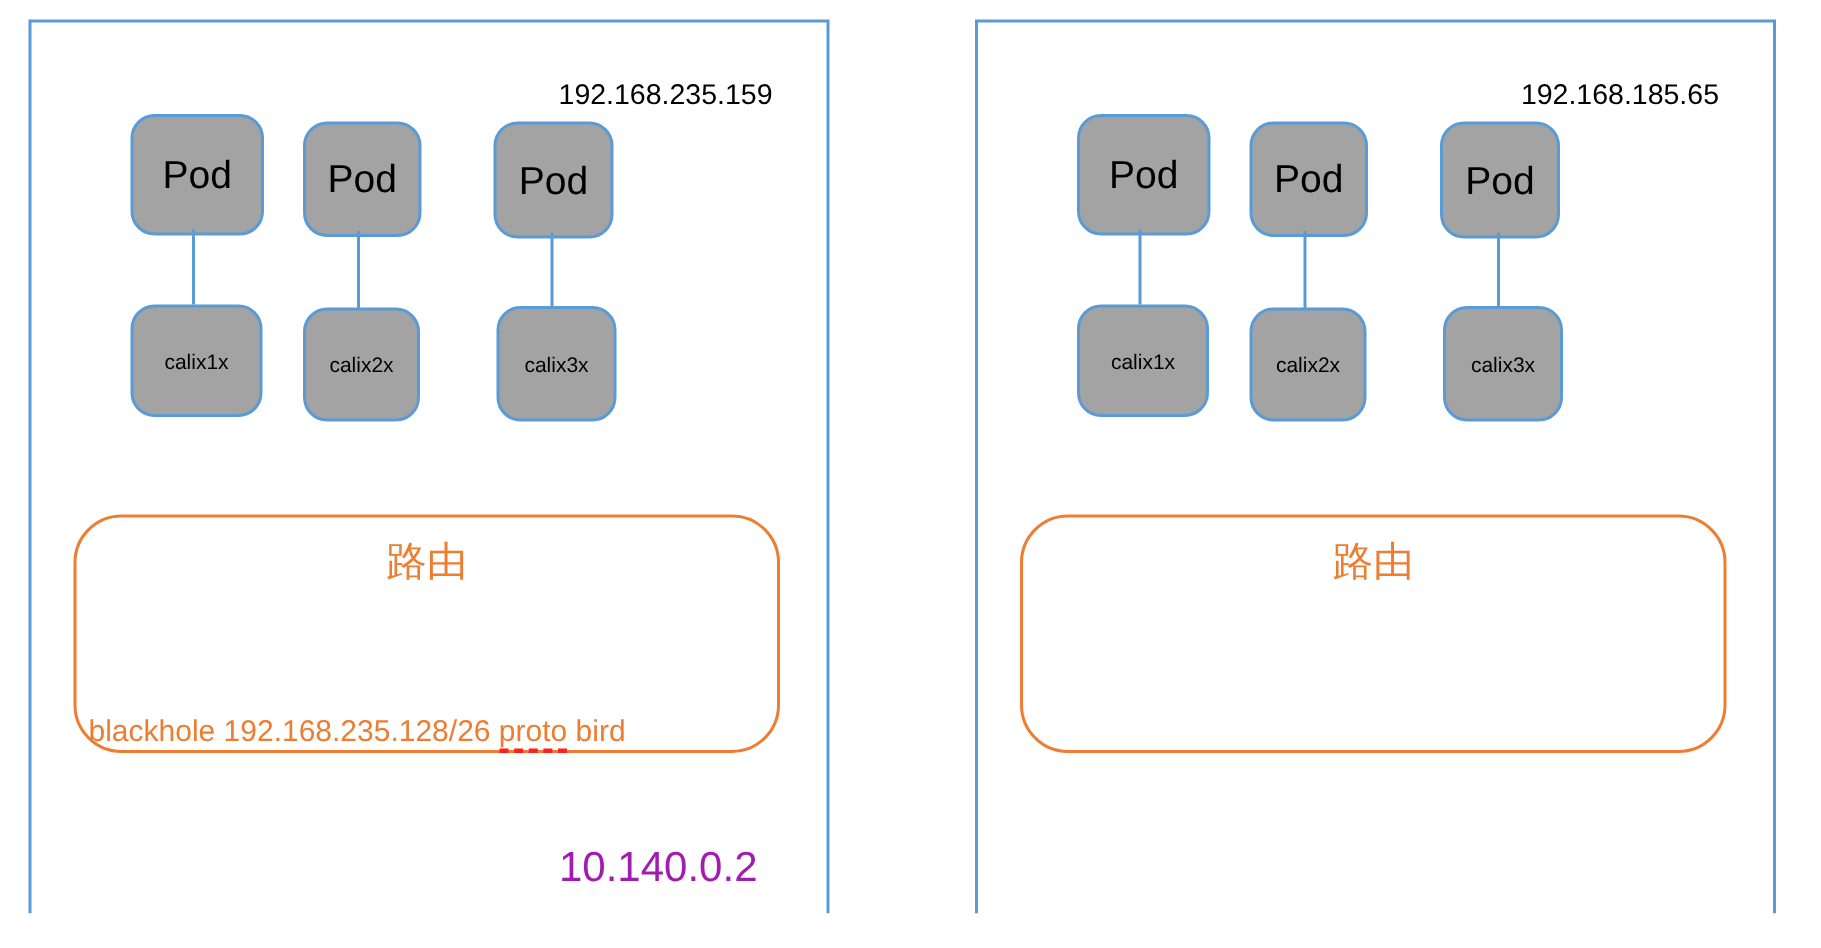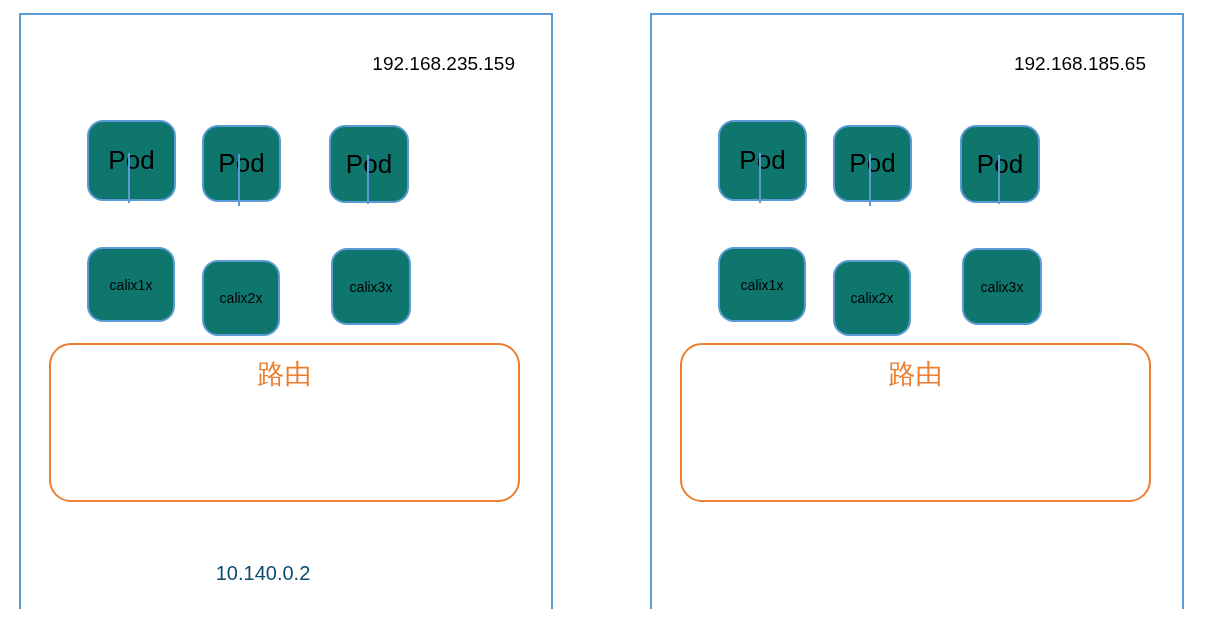--- a/index.html
+++ b/index.html
@@ -32,54 +32,53 @@
     right: 36px;
     font-size: 19px;
     color: #000000;
     white-space: nowrap;
   }
 
   .node-box {
     position: absolute;
     border: 2px solid #5b9bd5;
     border-radius: 16px;
-    background: #0f766e;
+    background: #a3a3a3;
     display: flex;
     align-items: center;
     justify-content: center;
     color: #000000;
-    margin-top: 44px;
   }
   .pod-box   { font-size: 26px; }
   .calix-box { font-size: 14px; }
 
   .pod-1   { left: 66px;  top: 61px;  width: 85px; height: 77px; }
   .pod-2   { left: 181px; top: 66px;  width: 75px; height: 73px; }
   .pod-3   { left: 308px; top: 66px;  width: 76px; height: 74px; }
   .calix-1 { left: 66px;  top: 188px; width: 84px; height: 71px; }
-  .calix-2 { left: 181px; top: 201px; width: 74px; height: 72px; }
+  .calix-2 { left: 181px; top: 190px; width: 74px; height: 72px; }
   .calix-3 { left: 310px; top: 189px; width: 76px; height: 73px; }
 
   .connector {
     position: absolute;
     width: 2px;
     background: #5b9bd5;
   }
   .conn-1 { left: 107px; top: 138px; height: 50px; }
   .conn-2 { left: 217px; top: 139px; height: 52px; }
   .conn-3 { left: 346px; top: 140px; height: 49px; }
 
   .route-box {
     position: absolute;
     left: 28px;
     top: 328px;
     width: 471px;
     height: 159px;
     border: 2px solid #ed7d31;
-    border-radius: 22px;
+    border-radius: 32px;
     background: #ffffff;
     color: #ed7d31;
     box-sizing: border-box;
   }
   .route-title {
     text-align: center;
     font-size: 27px;
     margin-top: 11px;
   }
   .route-lines {
@@ -90,23 +89,23 @@
   }
   .flagged:not(:empty) {
     border-bottom: 3px dashed #ff1f1f;
   }
 
   .host-ip {
     position: absolute;
     left: 0;
     right: 46px;
     top: 547px;
-    text-align: center;
-    font-size: 20px;
-    color: #0c4a6e;
+    text-align: right;
+    font-size: 28px;
+    color: #a21caf;
     white-space: nowrap;
   }
 </style>
 </head>
 <body>
 
 <div class="canvas">
 
   <section class="panel panel-left">
     <div class="pod-ip">192.168.235.159</div>
@@ -131,20 +130,21 @@
     <div class="node-box calix-box calix-2">
       <span>calix2x</span>
     </div>
     <div class="node-box calix-box calix-3">
       <span>calix3x</span>
     </div>
 
     <div class="route-box">
       <div class="route-title">路由</div>
       <div class="route-lines">
+        <div class="route-line"><span>blackhole 192.168.235.128/26 </span><span class="flagged">proto</span><span> bird</span></div>
         
       </div>
     </div>
 
     <div class="host-ip">10.140.0.2</div>
   </section>
 
   <section class="panel panel-right">
     <div class="pod-ip">192.168.185.65</div>
 

